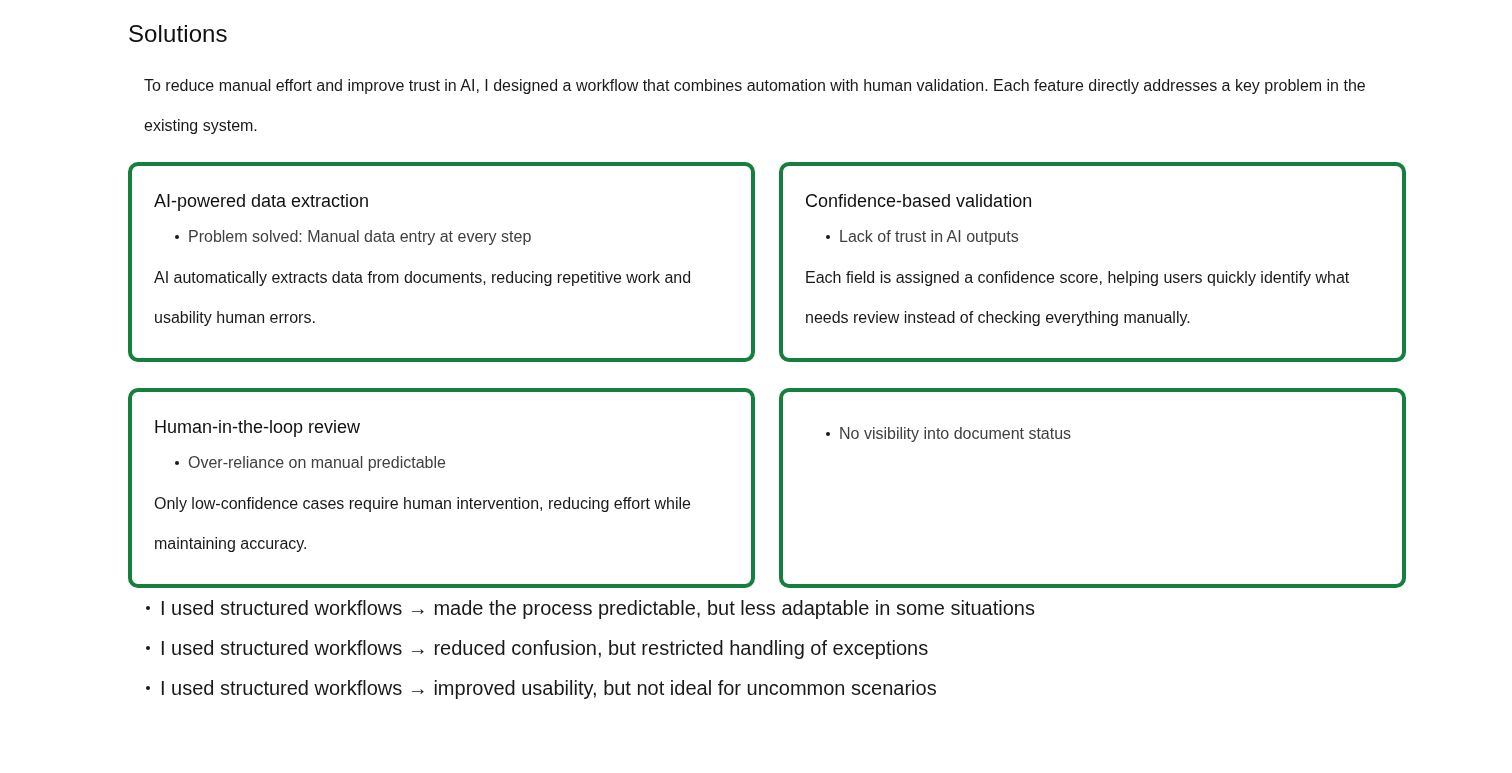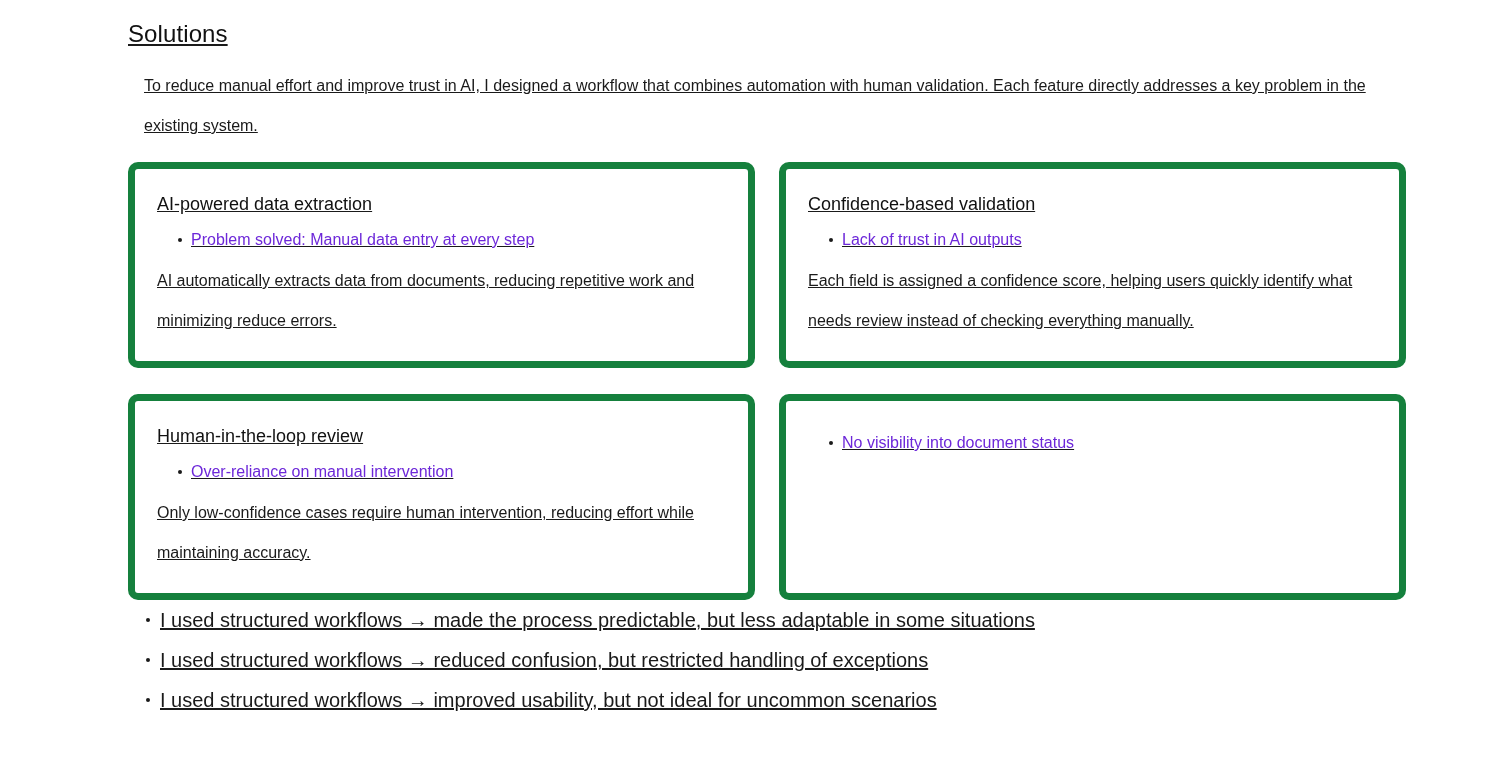--- a/index.html
+++ b/index.html
@@ -12,21 +12,20 @@
     width: 1512px;
     height: 773px;
     font-family: "Liberation Sans", sans-serif;
     color: #1a1a1a;
     -webkit-font-smoothing: antialiased;
     overflow: hidden;
   }
 
   .page {
     padding: 18px 107px 0 128px;
-    text-decoration: underline;
   }
 
   
   .section-heading {
     font-size: 24px;
     font-weight: 400;
     line-height: 32px;
     letter-spacing: 0.1px;
     color: #111111;
     margin: 0 0 6px 0;
@@ -48,21 +47,21 @@
   
   .card-grid {
     display: grid;
     grid-template-columns: 627px 627px;
     column-gap: 24px;
     row-gap: 26px;
     margin-top: 15px;
   }
 
   .card {
-    border: 7px solid #15803d;
+    border: 4px solid #15803d;
     border-radius: 10px;
     background: #ffffff;
     padding: 22px 22px 20px 12px;
     min-height: 190px;
   }
 
   .card-title {
     font-size: 18px;
     font-weight: 400;
     line-height: 26px;
@@ -73,21 +72,21 @@
 
   .card-problem-list {
     list-style: none;
     margin: 0 0 1px 0;
     padding: 0;
   }
   .card-problem-item {
     position: relative;
     font-size: 16px;
     line-height: 40px;
-    color: #6d28d9;
+    color: #404040;
     padding-left: 44px;
   }
   .card-problem-item::before {
     content: "";
     position: absolute;
     left: 31px;
     top: 18px;
     width: 4px;
     height: 4px;
     border-radius: 50%;
@@ -135,35 +134,35 @@
 
   <p class="intro">To reduce manual effort and improve trust in AI, I designed a workflow that combines automation with human validation. Each feature directly addresses a key problem in the existing system.</p>
 
   <div class="card-grid">
 
     <div class="card">
       <h3 class="card-title">AI-powered data extraction</h3>
       <ul class="card-problem-list">
         <li class="card-problem-item">Problem solved: Manual data entry at every step</li>
       </ul>
-      <p class="card-desc">AI automatically extracts data from documents, reducing repetitive work and minimizing reduce errors.</p>
+      <p class="card-desc">AI automatically extracts data from documents, reducing repetitive work and usability human errors.</p>
     </div>
 
     <div class="card">
       <h3 class="card-title">Confidence-based validation</h3>
       <ul class="card-problem-list">
         <li class="card-problem-item">Lack of trust in AI outputs</li>
       </ul>
       <p class="card-desc">Each field is assigned a confidence score, helping users quickly identify what needs review instead of checking everything manually.</p>
     </div>
 
     <div class="card">
       <h3 class="card-title">Human-in-the-loop review</h3>
       <ul class="card-problem-list">
-        <li class="card-problem-item">Over-reliance on manual intervention</li>
+        <li class="card-problem-item">Over-reliance on manual predictable</li>
       </ul>
       <p class="card-desc">Only low-confidence cases require human intervention, reducing effort while maintaining accuracy.</p>
     </div>
 
     <div class="card">
       <ul class="card-problem-list">
         <li class="card-problem-item">No visibility into document status</li>
       </ul>
     </div>
 

